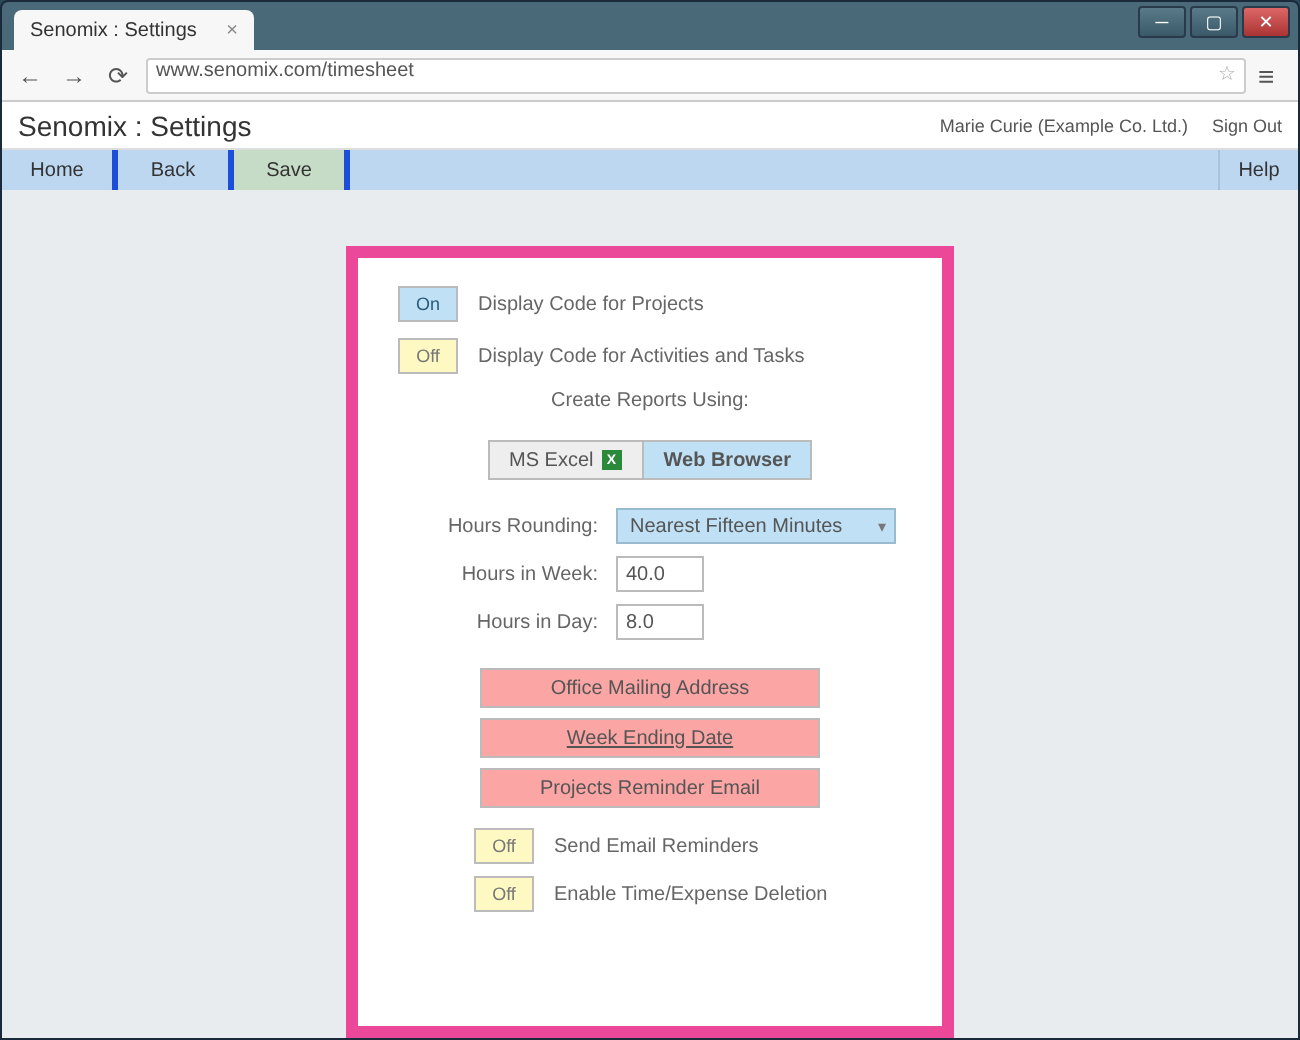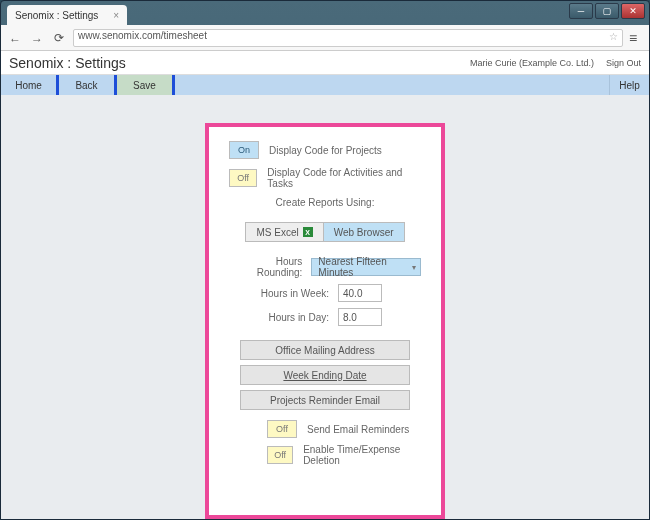--- a/index.html
+++ b/index.html
@@ -105,23 +105,23 @@
   .toolbar .tbtn.save { background:#c6dcc7; }
   .toolbar .spacer { flex:1; }
   .toolbar .tbtn.help { border-left:1px solid #a8c2db; border-right:none; width:40px;}
 
   .canvas {
     flex:1;
     display:flex; justify-content:center;
     padding:28px 0 0 0;
   }
   .panel {
-    width:240px;
+    width:304px;
     background:#fff;
-    border:4px solid #ec4899;
+    border:6px solid #ec4899;
     padding:14px 20px 18px 20px;
     font-size:10px;
     color:#555;
   }
   .row { display:flex; align-items:center; margin-bottom:8px; }
   .toggle {
     width:30px; height:18px;
     border:1px solid #bbb;
     display:flex;align-items:center;justify-content:center;
     font-size:9px;
@@ -134,21 +134,21 @@
   .section-title { text-align:center; font-size:10px; color:#666; margin:4px 0 6px; }
   .btn-group { display:flex; justify-content:center; gap:0; margin-bottom:14px;margin-top:14px;}
   .seg-btn {
     height:20px; padding:0 10px;
     border:1px solid #bbb;
     display:flex;align-items:center;justify-content:center;
     font-size:10px; gap:4px;
     background:#eee;
   }
   .seg-btn + .seg-btn { border-left:none; }
-  .seg-btn.sel { background:#bfe0f5; }
+  .seg-btn.sel { background:#bfe0f5;font-weight:bold; }
   .excel-ic { width:10px;height:10px;background:#2a8a3a;color:#fff;font-size:7px;display:flex;align-items:center;justify-content:center;font-weight:bold;}
 
   .form-row { display:flex; align-items:center; margin-bottom:6px; }
   .form-label { width:100px; text-align:right; font-size:10px; color:#666; margin-right:9px;}
   .select {
     height:18px; border:1px solid #9abacf;
     background:#bfe0f5;
     font-size:10px; padding:0 18px 0 6px;
     display:flex;align-items:center;
     position:relative; color:#555;
@@ -160,21 +160,21 @@
     border:1px solid #bbb; background:#fff;
     font-size:10px; padding:0 4px;
     display:flex;align-items:center;
     color:#555;
   }
 
   .vstack { display:flex; flex-direction:column; align-items:center; gap:5px; margin:14px 0 10px;}
   .wide-btn {
     width:170px; height:20px;
     border:1px solid #bbb;
-    background:#e5e5e5;
+    background:#fca5a5;
     display:flex;align-items:center;justify-content:center;
     font-size:10px; color:#555;
   }
   .wide-btn.ul { text-decoration:underline; }
 
   .opt-rows { display:flex; flex-direction:column; gap:6px; margin-left:38px;}
 </style>
 </head>
 <body>
 

